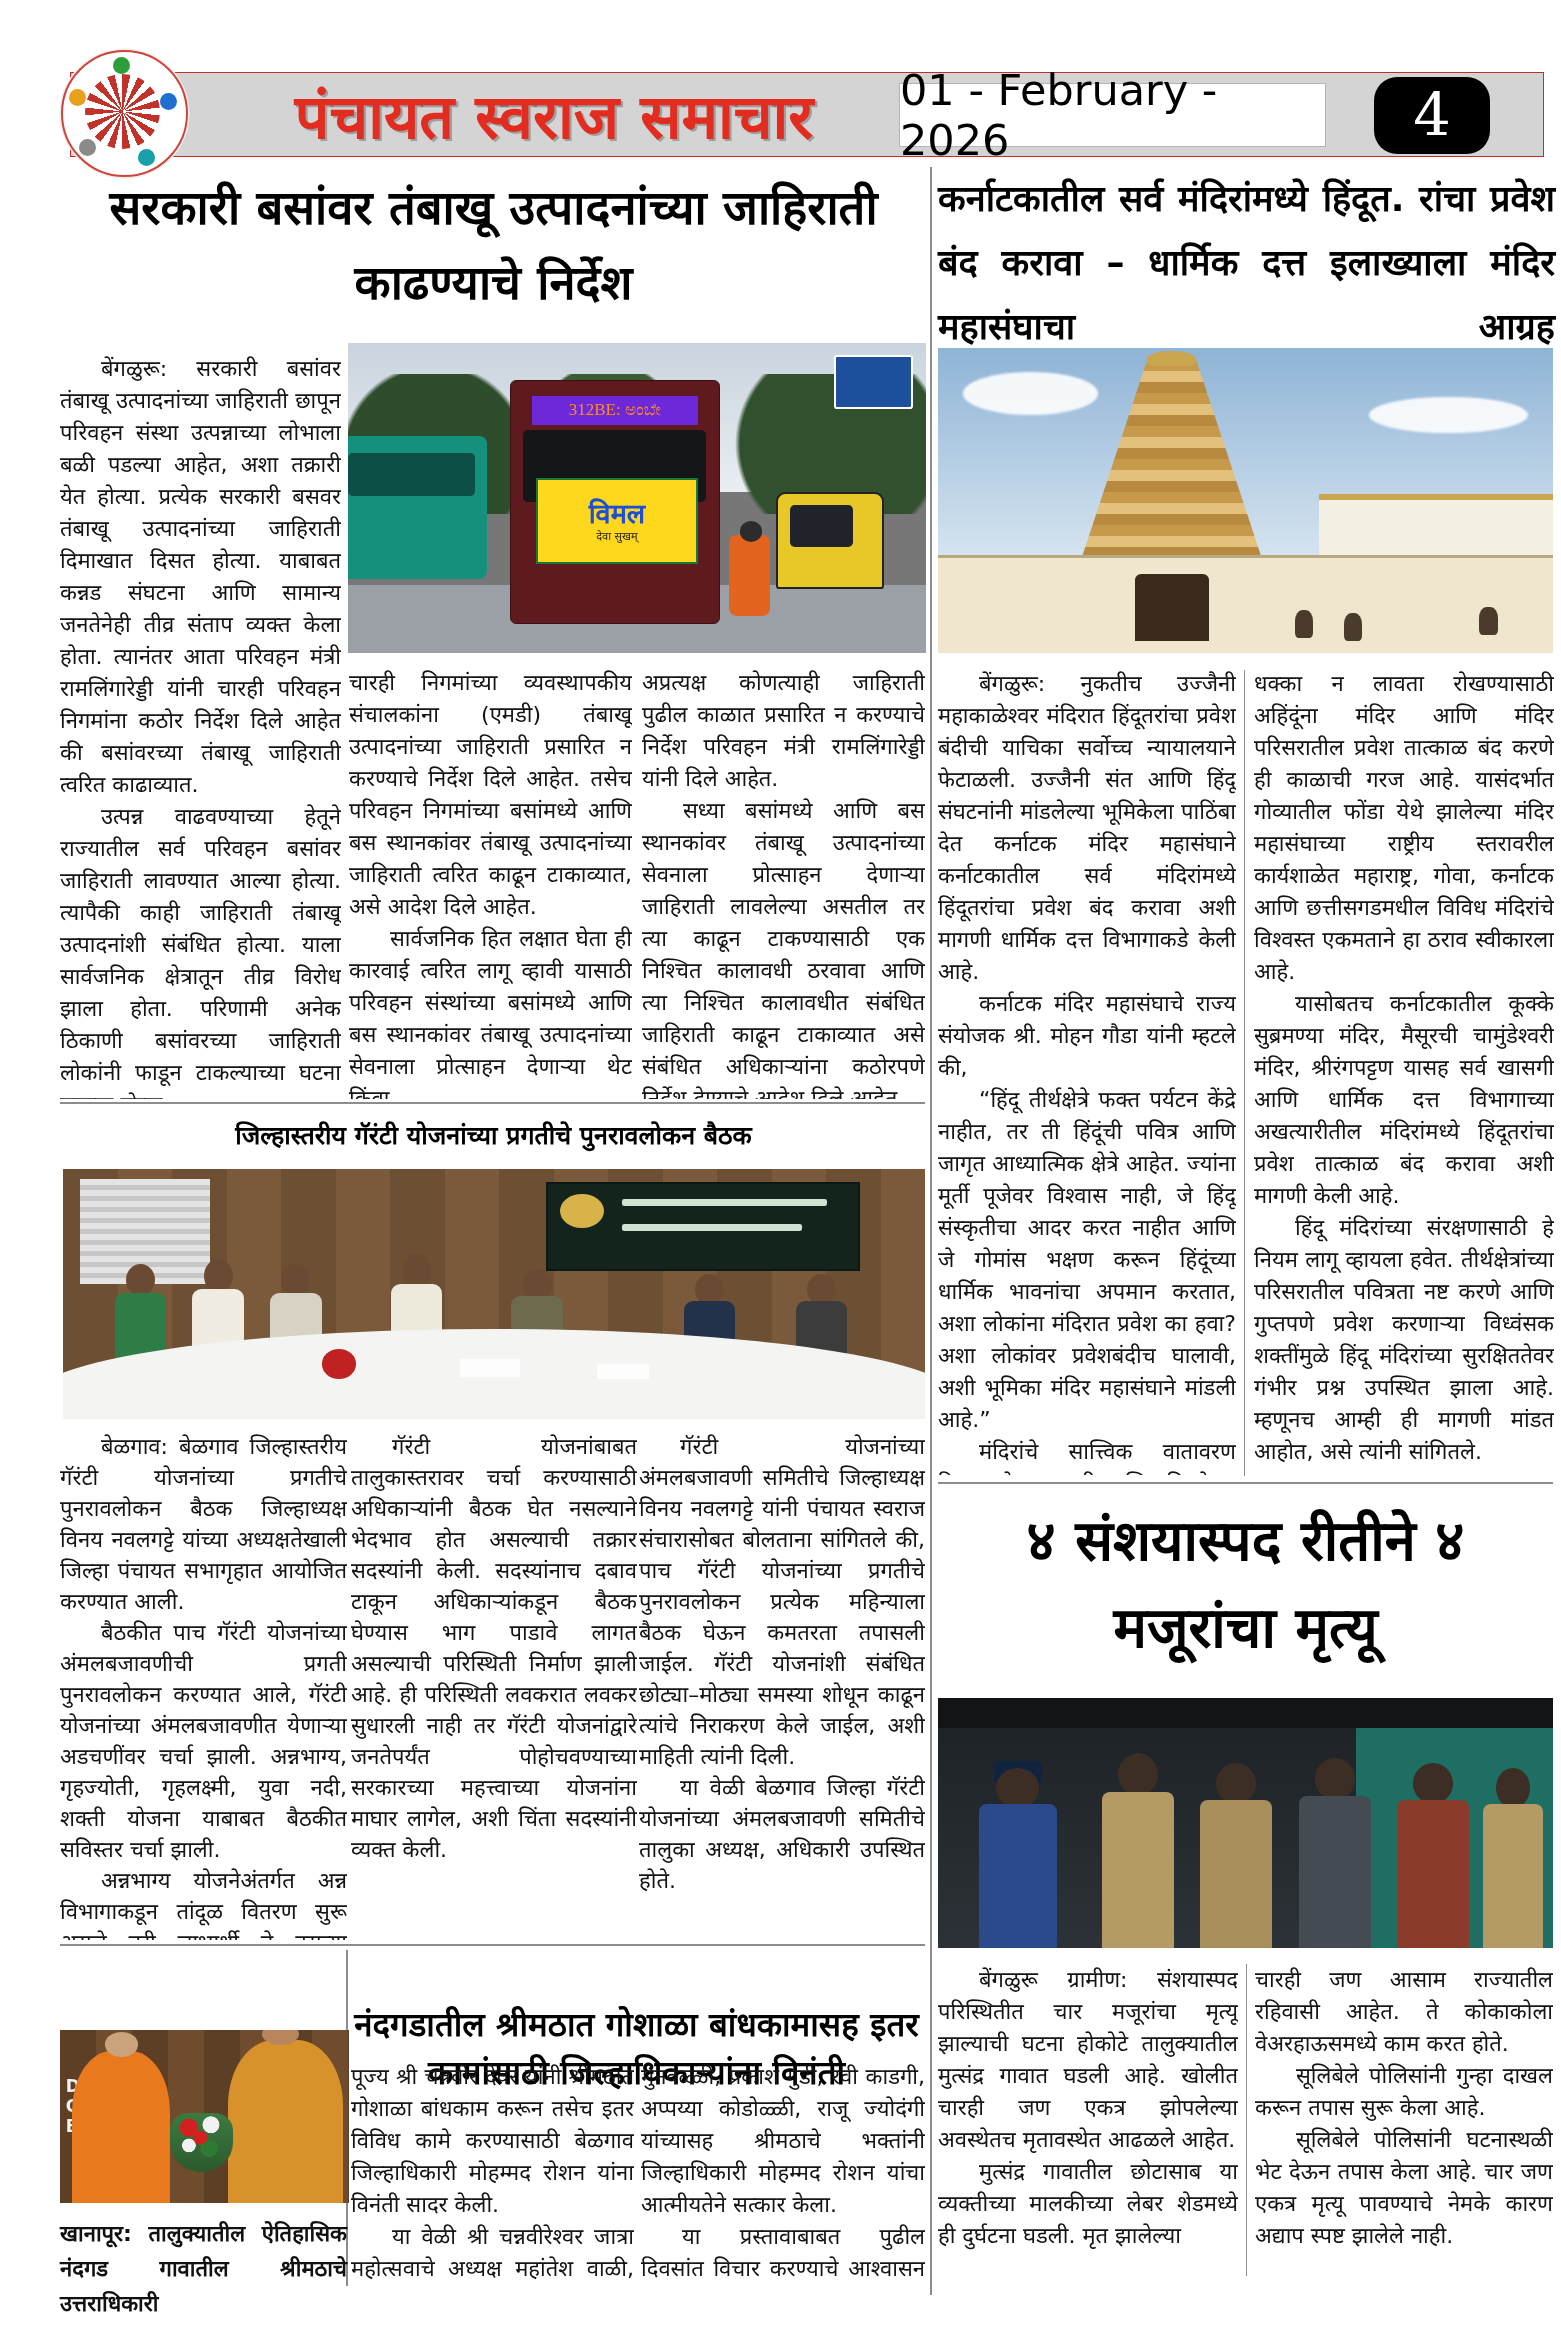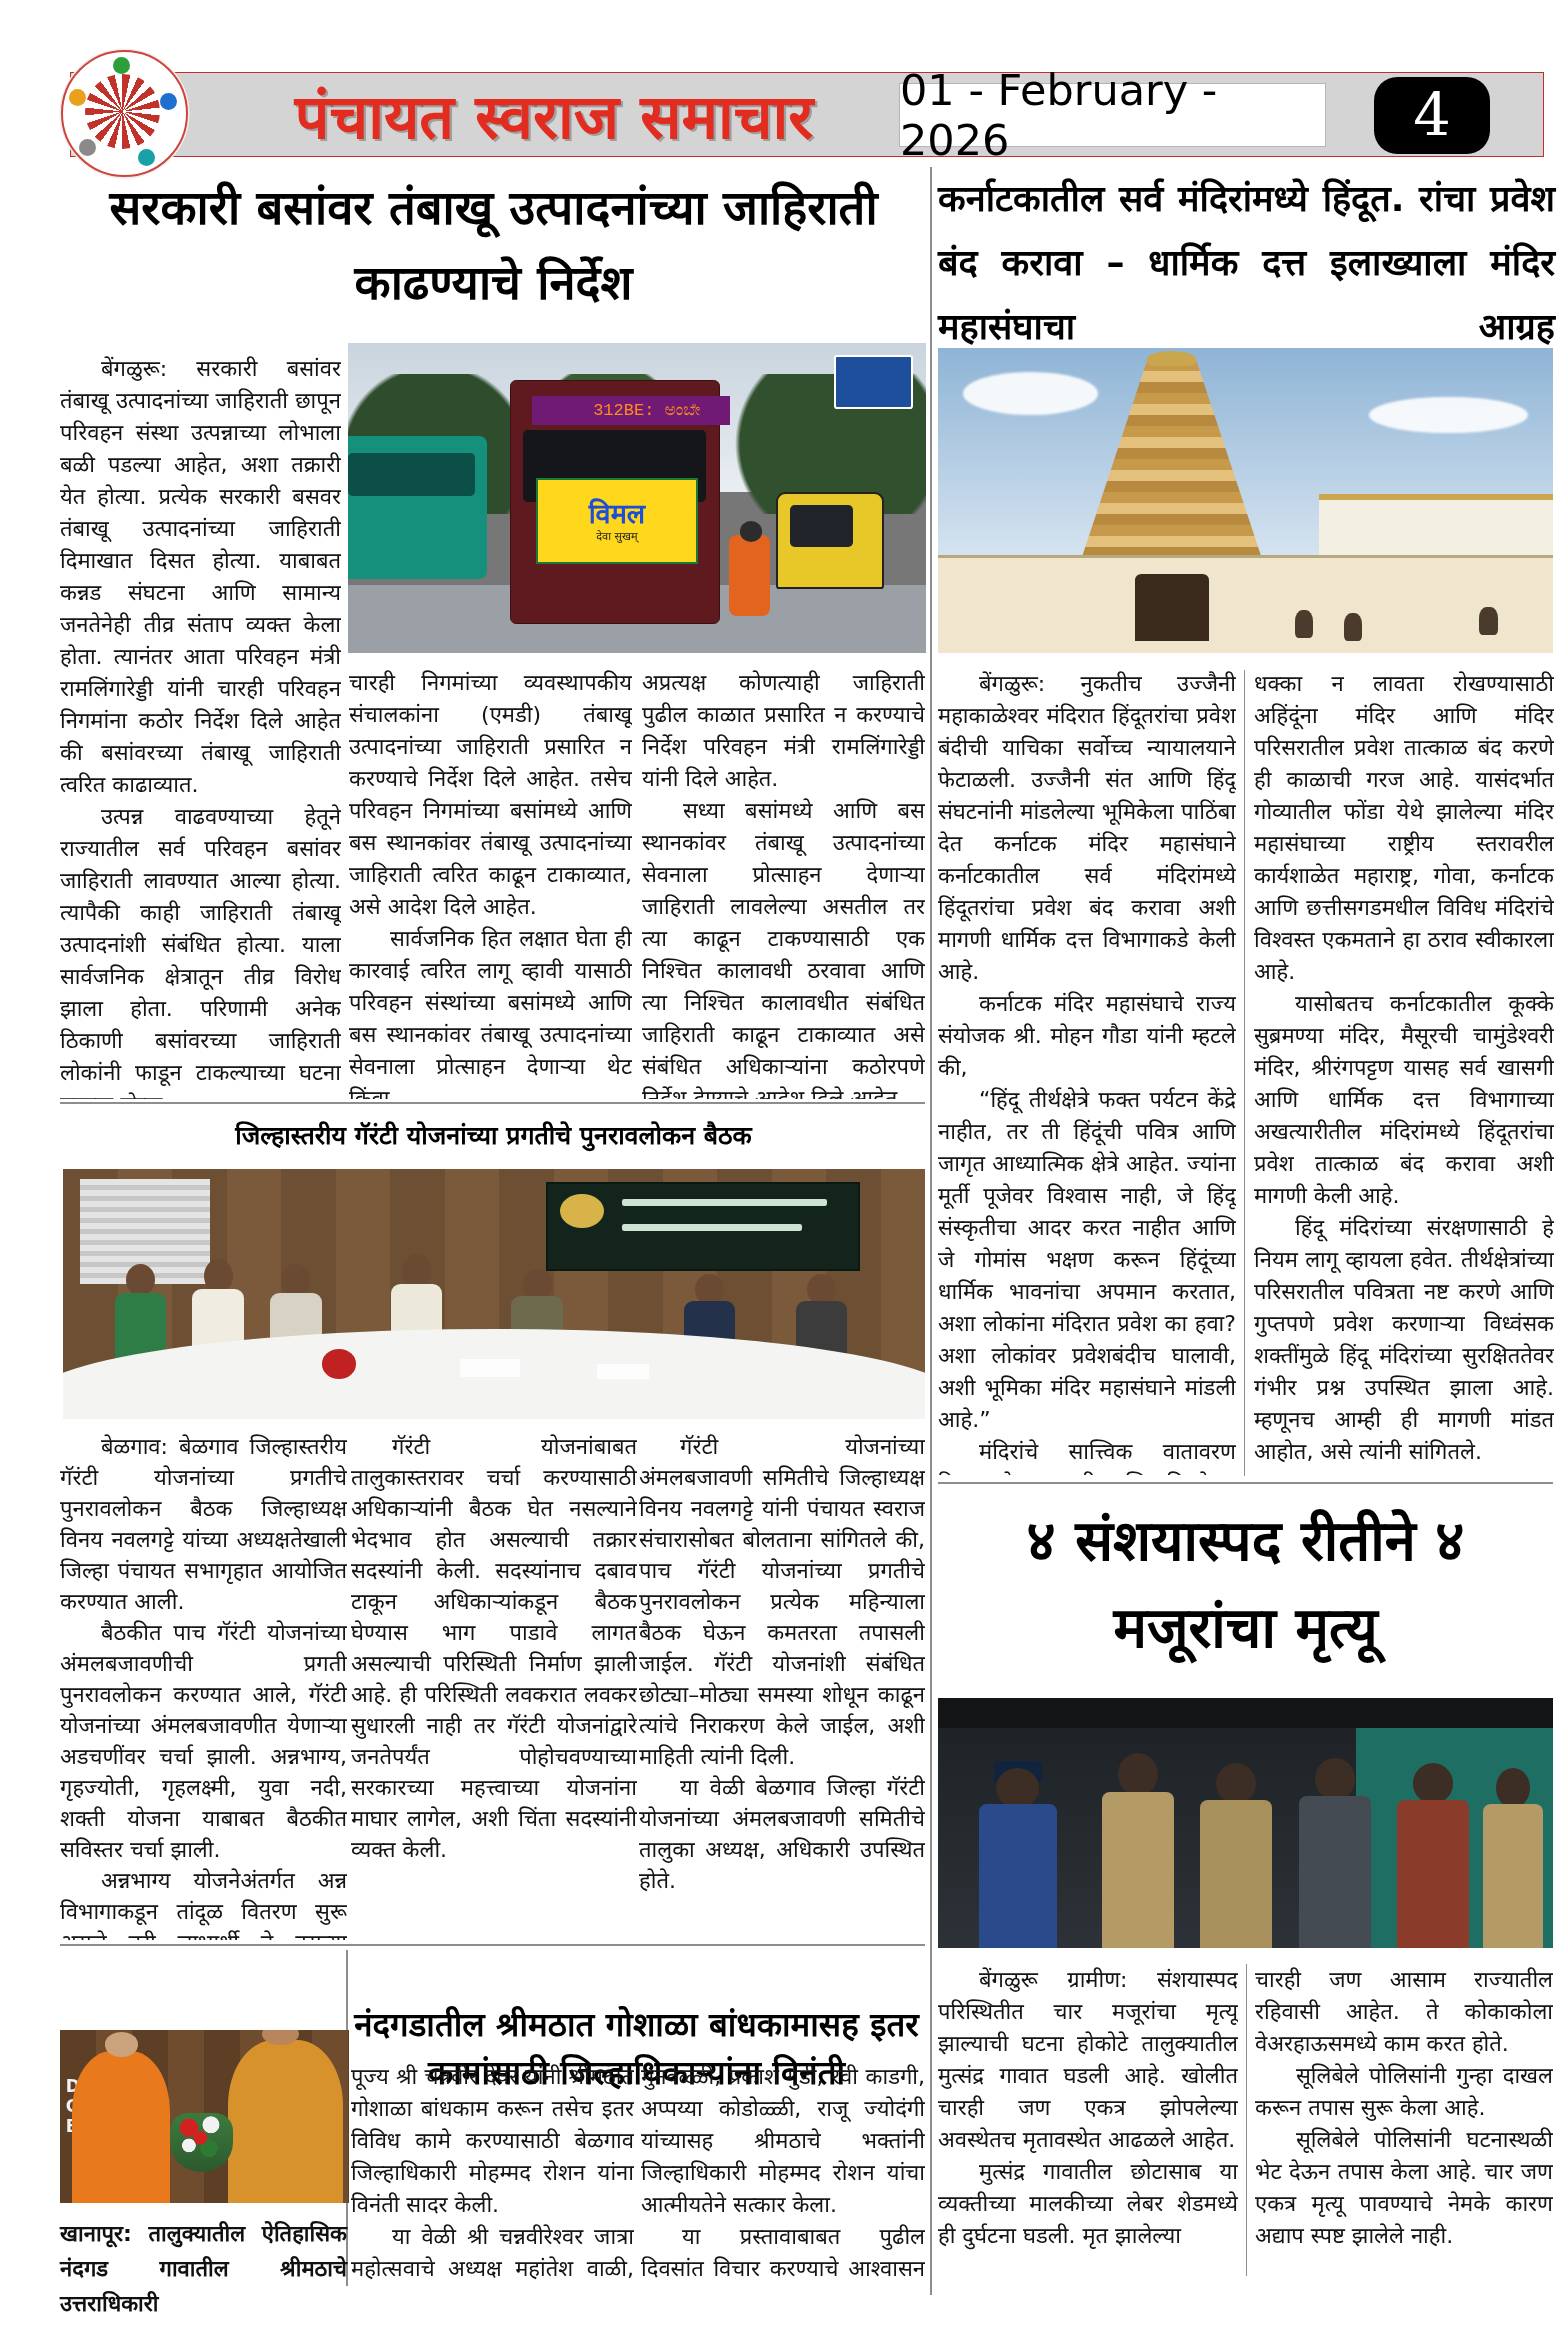--- a/index.html
+++ b/index.html
@@ -42,22 +42,22 @@
   .bp-sky{left:0;top:0;width:100%;height:48%;background:linear-gradient(#c9d4de,#e9eef2);}
   .bp-trees{left:0;top:10%;width:100%;height:45%;
      background:radial-gradient(circle at 15% 60%, #2e4d2c 0 18%, transparent 19%),
                 radial-gradient(circle at 45% 45%, #3a5c34 0 22%, transparent 23%),
                 radial-gradient(circle at 85% 50%, #31512e 0 20%, transparent 21%);}
   .bp-road{left:0;top:78%;width:100%;height:22%;background:#9aa0a6;}
   .bp-busgreen{left:-2%;top:30%;width:26%;height:46%;background:#15907c;border-radius:7.8px;}
   .bp-busgreen-win{left:8%;top:12%;width:84%;height:30%;background:#0c4f46;border-radius:4.7px;}
   .bp-busred{left:28%;top:12%;width:36%;height:78%;background:#5f1a1f;border-radius:6.2px;border:1.6px solid #3c1013;}
   .bp-busred-glass{left:6%;top:4%;width:88%;height:30%;background:#15161a;border-radius:4.7px;}
-  .bp-led{left:10%;top:6%;width:80%;height:12%;background:#701a75;color:#ff8c1a;font-size:17px;
-          display:flex;align-items:center;justify-content:center;font-family:Liberation Mono, monospace;padding-left:32px;}
+  .bp-led{left:10%;top:6%;width:80%;height:12%;background:#6d28d9;color:#ff8c1a;font-size:17px;
+          display:flex;align-items:center;justify-content:center;font-family:Liberation Serif, serif;}
   .bp-ad{left:12%;top:40%;width:76%;height:34%;background:#ffd71c;border:2.3px solid #197a35;
          display:flex;flex-direction:column;align-items:center;justify-content:center;}
   .bp-ad-txt{color:#1d4ed8;font-weight:bold;font-size:27px;line-height:28px;font-family:Liberation Serif, serif;}
   .bp-ad-sub{color:#1b1b1b;font-size:11px;}
   .bp-auto{left:74%;top:48%;width:18%;height:30%;background:#e8c829;border-radius:9.4px 9.4px 3.1px 3.1px;border:2.3px solid #222;}
   .bp-auto-win{left:12%;top:12%;width:60%;height:45%;background:#20242a;border-radius:4.7px;}
   .bp-rider{left:66%;top:62%;width:7%;height:26%;background:#e2641f;border-radius:7.8px;}
   .bp-rider-helmet{left:25%;top:-18%;width:55%;height:26%;background:#2c2c2c;border-radius:50%;}
   .bp-sign{left:84%;top:4%;width:13%;height:16%;background:#1d4f9c;border:2.3px solid #fff;border-radius:3.1px;}
   

